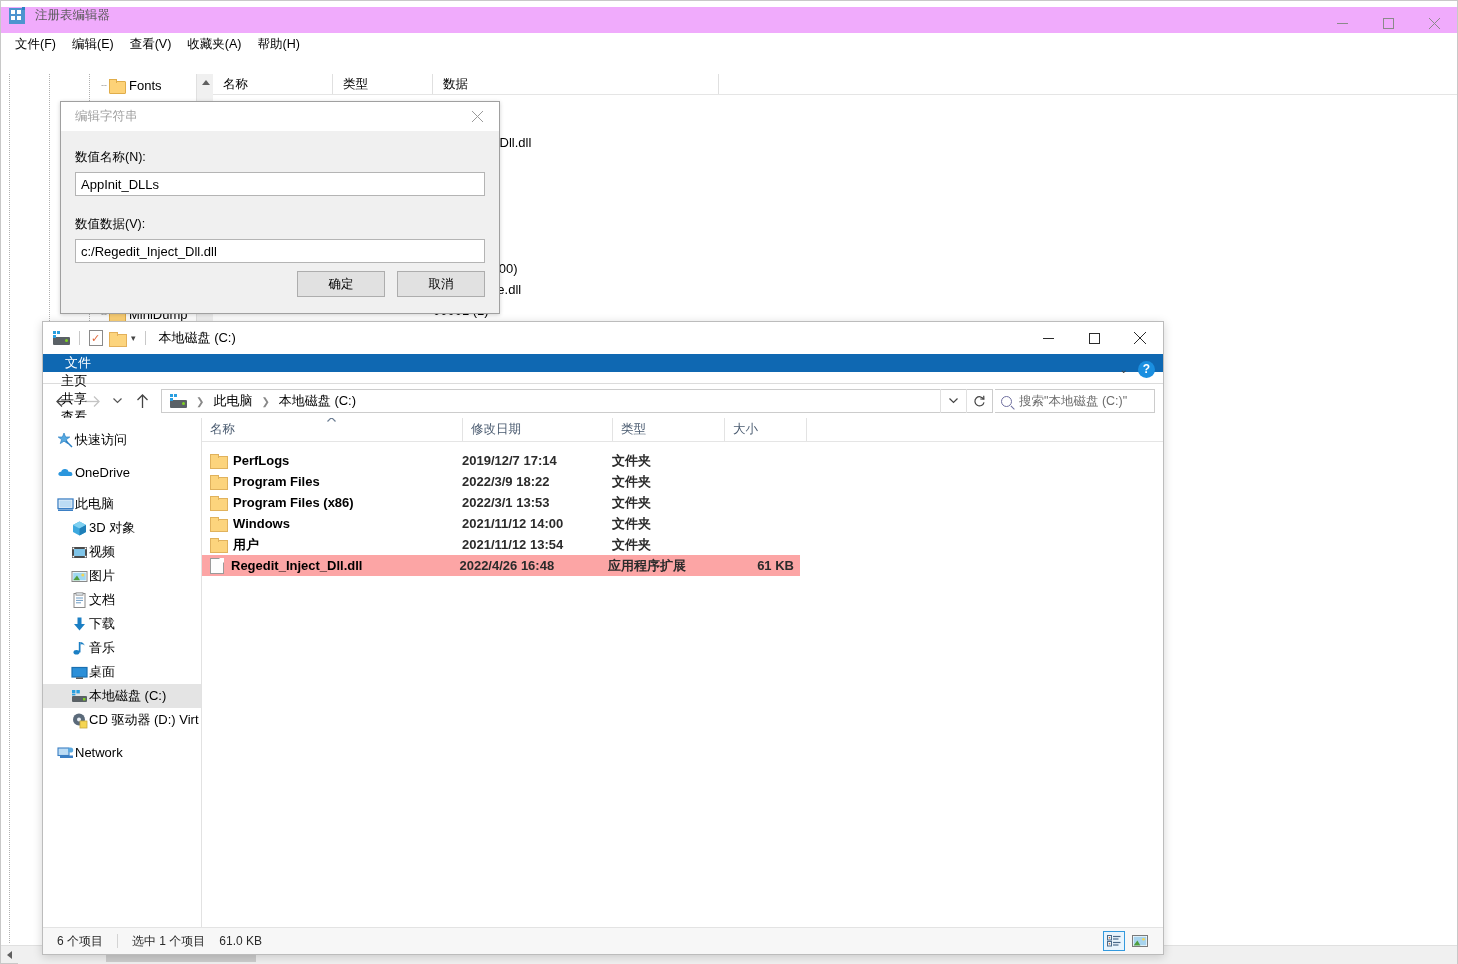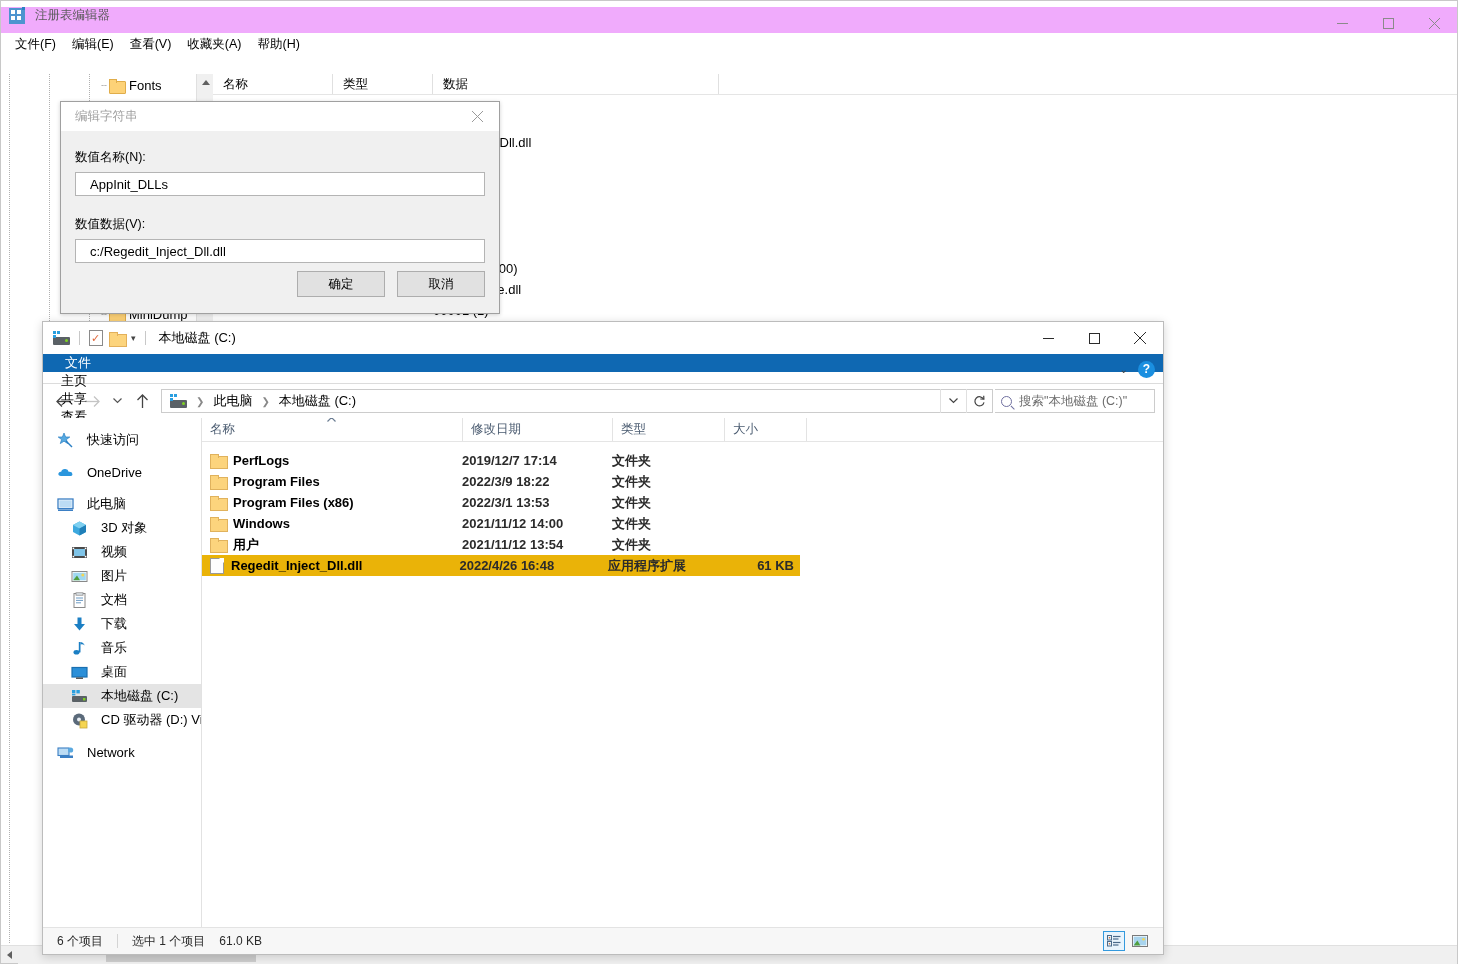--- a/index.html
+++ b/index.html
@@ -103,21 +103,21 @@
     height: 29px; background:#ffffff; display:flex; align-items:center;
     padding-left:14px; font-size:12.5px; color:#a0a0a0;
   }
   #dlg-close {
     position:absolute; right:0; top:0; width:44px; height:29px;
     display:flex; align-items:center; justify-content:center; color:#9a9a9a;
   }
   .dlg-label { font-size:12.5px; color:#000; margin: 0 0 5px 14px; }
   .dlg-input {
     margin: 6px 14px; height: 24px; background:#fff; border:1px solid #b4b4b4;
-    display:flex; align-items:center; padding-left:14px; font-size:13px; color:#000;
+    display:flex; align-items:center; padding-left:5px; font-size:13px; color:#000;
   }
   .dlg-buttons { position:absolute; right:14px; bottom:16px; display:flex; gap:12px; }
   .dlg-btn {
     width:88px; height:26px; background:#e1e1e1; border:1px solid #adadad;
     display:flex; align-items:center; justify-content:center; font-size:12.5px; color:#000;
   }
 
   
   #explorer {
     position:absolute; left:42px; top:321px; width:1122px; height:634px;
@@ -166,35 +166,35 @@
      border-left:1px solid #e0e0e0; color:#444; font-size:13px;}
   #searchbox {
     width:160px; height:24px; border:1px solid #cccccc; border-left:none; background:#fff;
     display:flex; align-items:center; padding-left:6px; gap:7px; color:#6d6d6d; font-size:12.5px;
   }
   .mag { width:11px; height:11px; border:1.4px solid #6f6f9f; border-radius:50%; position:relative; flex:0 0 auto;}
   .mag:after{content:"";position:absolute;right:-4px;bottom:-3px;width:5px;height:1.4px;background:#6f6f9f;transform:rotate(45deg);}
 
   #exp-main { flex:1; display:flex; overflow:hidden; }
   #exp-nav { width:158px; background:#fff; padding-top:10px; overflow:hidden; position:relative;}
-  .nav-item { height:24px; display:flex; align-items:center; font-size:13px; color:#000; padding-left:14px; gap:13px;}
+  .nav-item { height:24px; display:flex; align-items:center; font-size:13px; color:#000; padding-left:14px; gap:1px;}
   .nav-item.indent { padding-left:28px; }
   .nav-item.selected { background:#e4e4e4; }
   .nav-gap { height:8px; }
   .ico { width:17px; height:17px; flex:0 0 auto; position:relative; }
 
   #exp-nav-divider { width:1px; background:#e2e2e2; }
 
   #exp-content { flex:1; background:#fff; position:relative; overflow:hidden;}
   #col-header { height:24px; display:flex; border-bottom:1px solid #e5e5e5; align-items:stretch; position:relative;}
   .col-h { font-size:12.5px; color:#4a5b70; display:flex; align-items:center; padding-left:8px; position:relative;}
   .col-h:not(:first-child){ border-left:1px solid #e3e3e3; }
   .sort-caret { position:absolute; left:125px; top:-4px; color:#6b7d93; font-size:9px;}
   .file-row { height:21px; display:flex; align-items:center; font-size:13px; color:#000;font-weight:bold;}
-  .file-row.selected { background:#eab308;justify-content:flex-end; }
+  .file-row.selected { background:#fca5a5;justify-content:flex-end; }
   .fr-name { width:260px; display:flex; align-items:center; gap:7px; padding-left:8px;}
   .fr-date { width:150px; color:#2b2b2b;}
   .fr-type { width:112px; color:#2b2b2b;}
   .fr-size { width:82px; text-align:right; padding-right:6px; color:#2b2b2b;}
   .folder-yellow { width:16px; height:13px; position:relative; flex:0 0 auto;}
   .folder-yellow:before{content:"";position:absolute;left:0;top:2px;width:16px;height:11px;background:#fcd47d;border:1px solid #e0b25d;}
   .folder-yellow:after{content:"";position:absolute;left:0;top:0;width:7px;height:3px;background:#fcd47d;border:1px solid #e0b25d;border-bottom:none;}
   .dll-ico { width:14px; height:16px; background:#fdfdfd; border:1px solid #9a9a9a; position:relative; flex:0 0 auto;}
   .dll-ico:after{content:"";position:absolute;right:-1px;top:-1px;border-width:0 5px 5px 0;border-style:solid;border-color:transparent #fff transparent transparent;}
 

